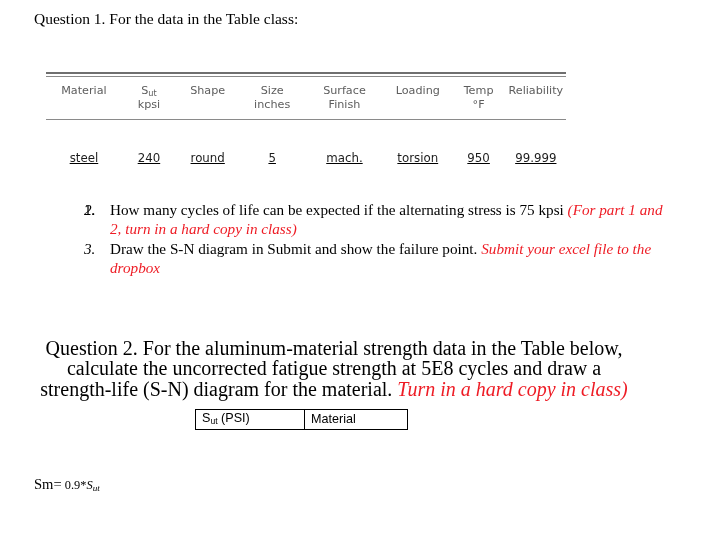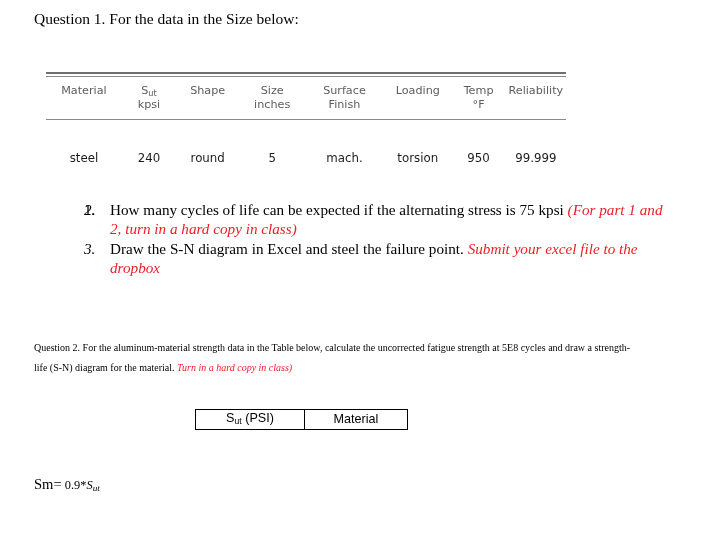--- a/index.html
+++ b/index.html
@@ -70,21 +70,21 @@
   table.dt td {
     color: #1c1c1c;
     font-size: 11.8px;
     line-height: 15px;
     padding: 0;
     text-align: center;
     vertical-align: top;
   }
   .hdr-l2 { display: block; }
   .sub { font-size: 8.2px; vertical-align: baseline; position: relative; top: 2.5px; }
-  .data-row-wrap { height: 46px; position: relative; }
+  .data-row-wrap { height: 46px; position: relative; text-decoration: underline; }
   .data-row-wrap table.dt td { padding-top: 31px; }
 
   
   .c-material { width: 14.6%; }
   .c-sut      { width: 10.4%; }
   .c-shape    { width: 12.2%; }
   .c-size     { width: 12.6%; }
   .c-surface  { width: 15.2%; }
   .c-loading  { width: 13.0%; }
   .c-temp     { width: 10.4%; }
@@ -114,37 +114,36 @@
   .task-marker.ital { font-style: italic; }
   .red { color: #ee1c25; }
   .ital { font-style: italic; }
 
   
   .q2-block {
     position: absolute;
     left: 34px;
     top: 338px;
     width: 600px;
-    font-size: 10px;
+    font-size: 20px;
     line-height: 20.4px;
-    text-align: left;
+    text-align: center;
   }
 
   
   .mini-table {
     position: absolute;
     left: 195px;
     top: 409px;
     border-collapse: collapse;
     font-family: "Liberation Sans", "DejaVu Sans", sans-serif;
     font-size: 12.6px;
   }
   .mini-table td {
     border: 1px solid #000000;
-    text-align: center;
     padding: 1px 6px 2px 6px;
     height: 14px;
     line-height: 15px;
     color: #000;
   }
   .mini-table td.col-a { width: 96px; }
   .mini-table td.col-b { width: 90px; }
   .msub { font-size: 8.6px; position: relative; top: 2px; }
 
   
@@ -167,21 +166,21 @@
     line-height: 19px;
     white-space: nowrap;
   }
 </style>
 </head>
 <body>
 
 <div class="page">
 
   <div class="q1-heading">
-    <span class="q-label">Question 1</span><span>. For the data in the Size below:</span>
+    <span class="q-label">Question 1</span><span>. For the data in the Table class:</span>
   </div>
 
   <div class="data-table">
     <div class="rule-top"></div>
     <table class="dt">
       <colgroup>
         <col class="c-material">
           <col class="c-sut">
           <col class="c-shape">
           <col class="c-size">
@@ -258,21 +257,21 @@
       <span class="task-marker">1.</span>
     </div>
 
     <div class="task-item">
       <span class="task-marker ital">2.</span>
       <span>How many cycles of life can be expected if the alternating stress is 75 kpsi </span><span class="red ital">(For part 1 and 2, turn in a hard copy in class)</span>
     </div>
 
     <div class="task-item">
       <span class="task-marker ital">3.</span>
-      <span>Draw the S-N diagram in Excel and steel the failure point. </span><span class="red ital">Submit your excel file to the dropbox</span>
+      <span>Draw the S-N diagram in Submit and show the failure point. </span><span class="red ital">Submit your excel file to the dropbox</span>
     </div>
 
   </div>
 
   <div class="q2-block">
     <span class="q-label">Question 2</span><span>. For the aluminum-material strength data in the Table below, calculate the uncorrected fatigue strength at 5E8 cycles and draw a strength-life (S-N) diagram for the material. </span><span class="red ital">Turn in a hard copy in class)</span>
   </div>
 
   <table class="mini-table">
     <tbody>

